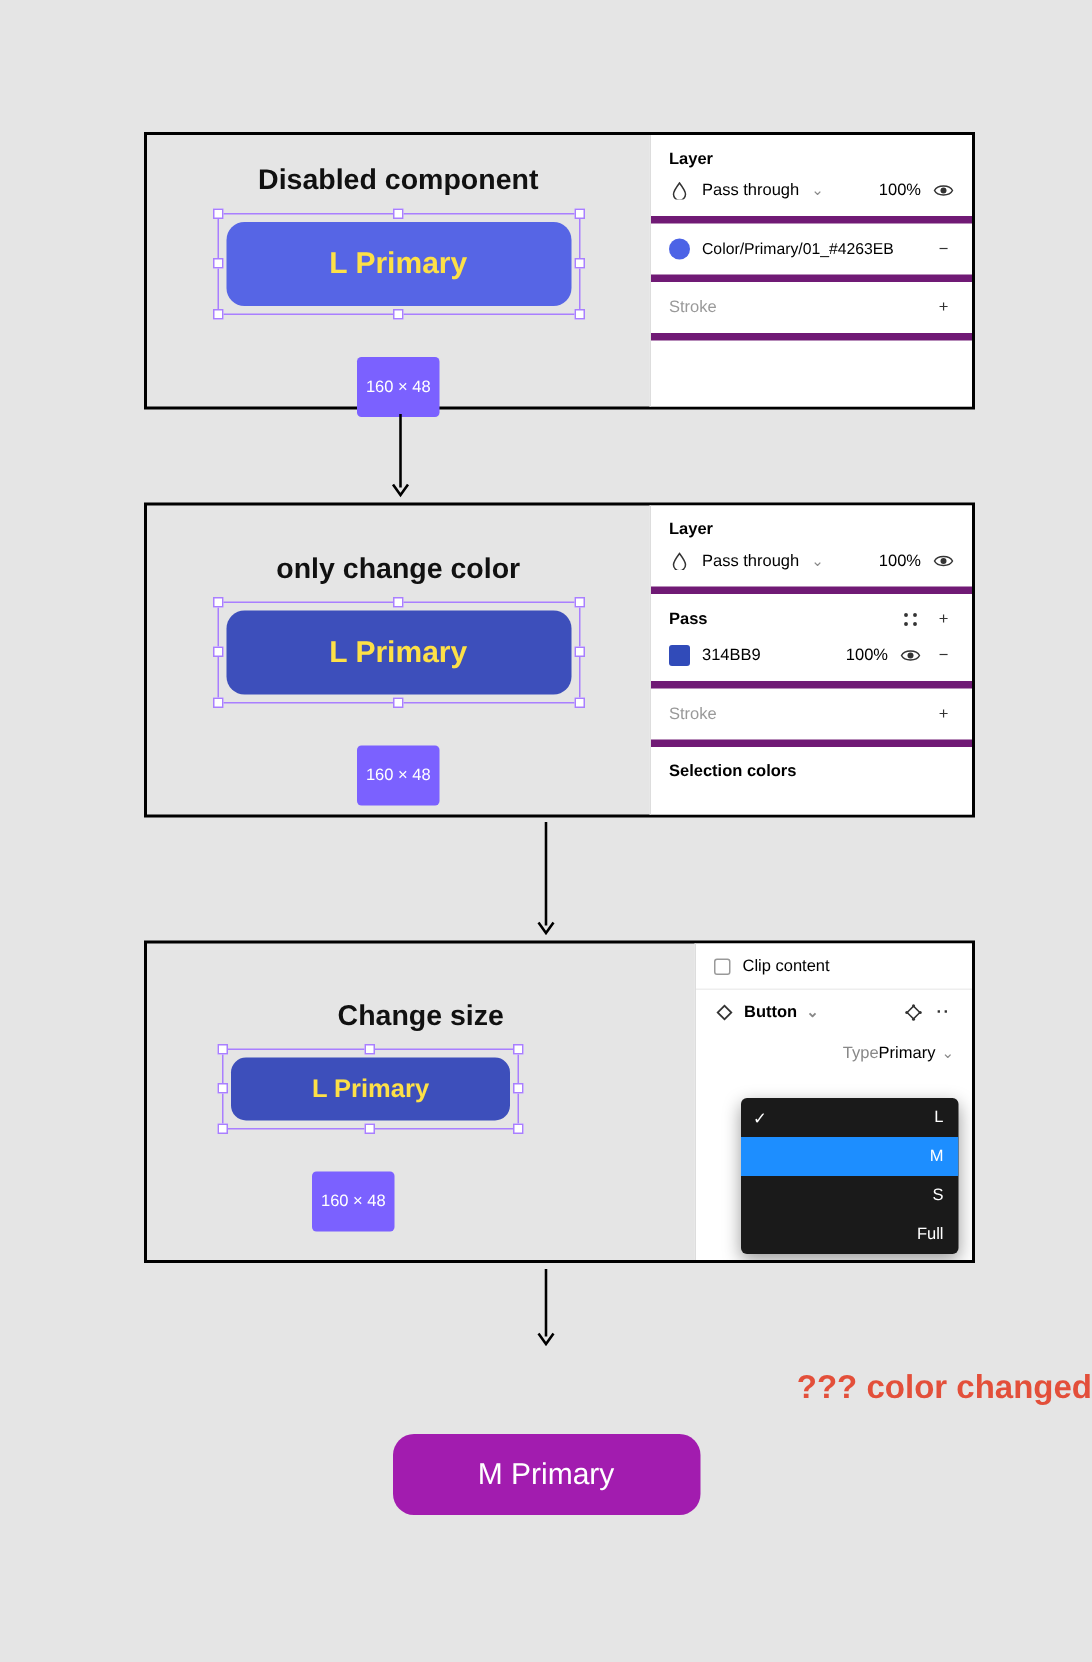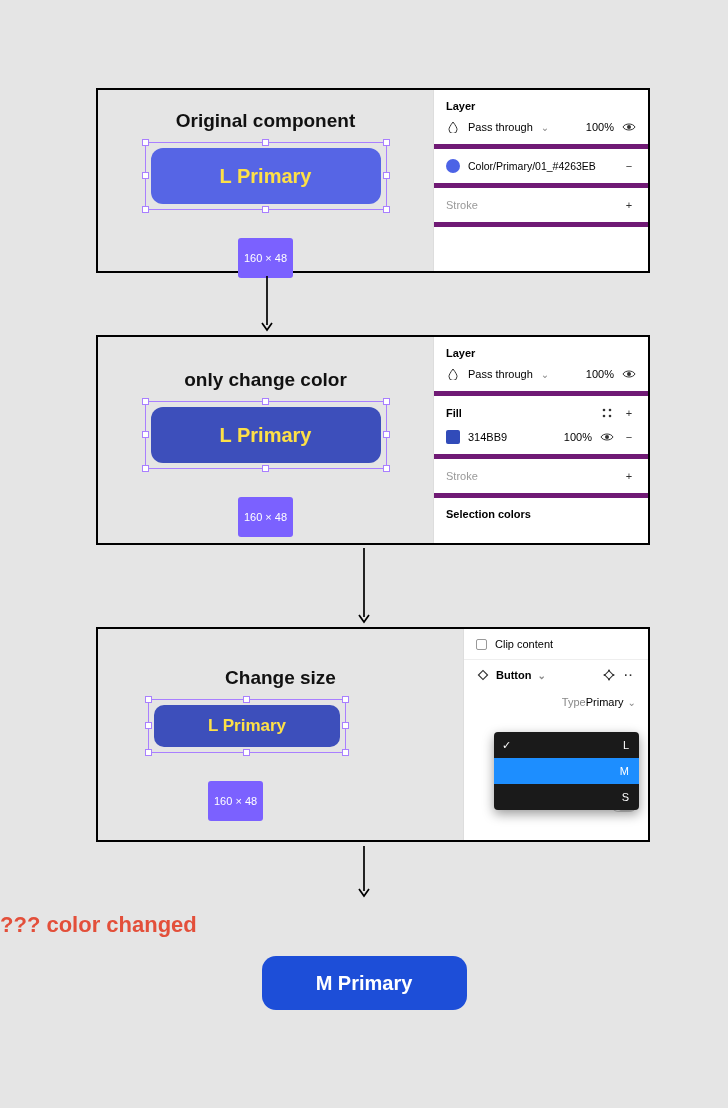--- a/index.html
+++ b/index.html
@@ -104,42 +104,42 @@
       overflow: hidden;
       box-shadow: 0 4px 12px rgba(0,0,0,.4);
     }
     .dop { padding: 7px 10px 7px 28px; position: relative; font-size: 11px; cursor: pointer; }
     .dop .chk { position: absolute; left: 8px; top: 7px; }
     .dop.sel { background: #1d8eff; }
 
     .arrow { position: absolute; left: 50%; transform: translateX(-50%); }
     .arrow svg { display: block; }
 
-    .qtext { color: #e34f3a; font-size: 22px; font-weight: 700; text-align: left; }
+    .qtext { color: #e34f3a; font-size: 22px; font-weight: 700; text-align: right; }
 
     .result-btn {
       width: 205px; height: 54px; border-radius: 14px;
-      background: #1d4ed8; color: #fff; font-size: 20px; font-weight: 700;
+      background: #a21caf; color: #fff; font-size: 20px; font-weight: 400;
       display: flex; align-items: center; justify-content: center;
       margin: 18px auto 0;
     }
 
     .plus, .minus, .eye, .dots4, .more { color: #333; }
     .toggle { width: 24px; height: 12px; background: #ccc; border-radius: 8px; position: relative; }
     .toggle::after { content:''; position:absolute; width:10px; height:10px; background:#fff; border-radius:50%; top:1px; left:1px; }
 
   </style>
 </head>
 <body>
 
 <div class="canvas">
 
   <div class="panel" style="left:96px; top:88px; width:554px; height:185px;">
     <div class="panel-left">
-      <div class="title">Original component</div>
+      <div class="title">Disabled component</div>
       <div class="btn-wrap">
         <div class="sel-box">
           <div class="handle h-tl"></div>
           <div class="handle h-tr"></div>
           <div class="handle h-bl"></div>
           <div class="handle h-br"></div>
           <div class="handle h-tm"></div>
           <div class="handle h-bm"></div>
           <div class="handle h-ml"></div>
           <div class="handle h-mr"></div>
@@ -231,21 +231,21 @@
           <span class="ic eye">
             <svg width="14" height="14" viewBox="0 0 14 14">
                 <path d="M1 7 C3 3 11 3 13 7 C11 11 3 11 1 7 Z" fill="none" stroke="#333" stroke-width="1"></path>
                 <circle cx="7" cy="7" r="2" fill="#333"></circle>
               </svg>
           </span>
         </div>
       </div>
       <div class="section">
         <div class="row" style="margin-bottom:10px;">
-          <span class="sec-head grow" style="margin:0;">Fill</span>
+          <span class="sec-head grow" style="margin:0;">Pass</span>
           <span class="ic dots4">
             <svg width="12" height="12" viewBox="0 0 12 12">
                 <circle cx="3" cy="3" r="1.3" fill="#333"></circle>
                 <circle cx="9" cy="3" r="1.3" fill="#333"></circle>
                 <circle cx="3" cy="9" r="1.3" fill="#333"></circle>
                 <circle cx="9" cy="9" r="1.3" fill="#333"></circle>
               </svg>
           </span>
           <span class="ic plus">+</span>
         </div>
@@ -346,20 +346,23 @@
         <div class="dop">
           <span class="chk">✓</span>
           <span>L</span>
         </div>
         <div class="dop sel">
           <span>M</span>
         </div>
         <div class="dop">
           <span>S</span>
         </div>
+        <div class="dop">
+          <span>Full</span>
+        </div>
       </div>
     </div>
   </div>
 
   <div class="arrow" style="top:843px; left:364px;">
     <svg width="12" height="56" viewBox="0 0 12 56">
         <line x1="6" y1="3" x2="6" y2="48" stroke="#000" stroke-width="1.7"></line>
         <path d="M1 46 L6 53 L11 46" fill="none" stroke="#000" stroke-width="1.7"></path>
       </svg>
   </div>

